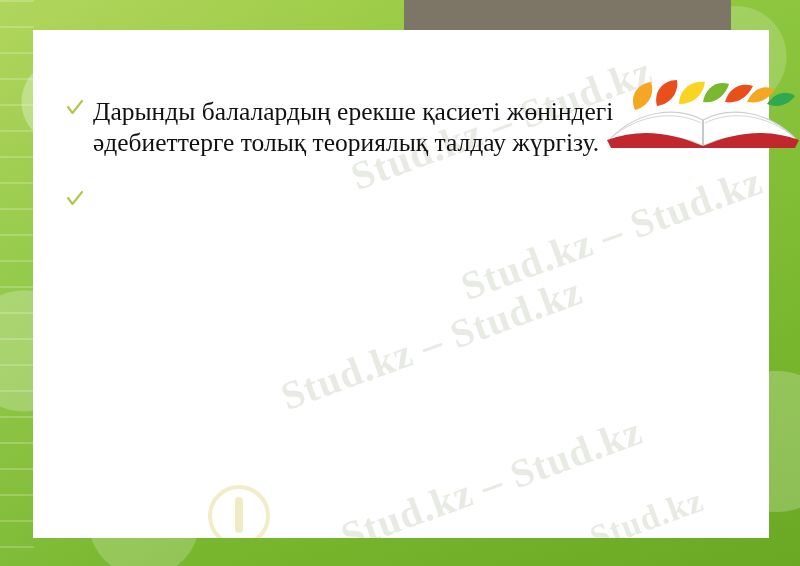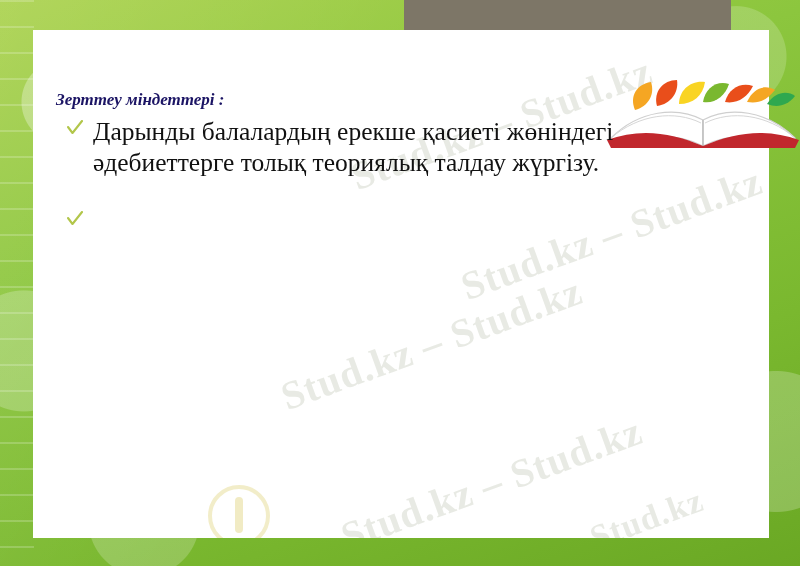--- a/index.html
+++ b/index.html
@@ -197,21 +197,20 @@
       <path d="M12 62 C40 34 78 30 104 44 L104 70 C78 56 40 58 12 68 Z" fill="#ffffff" stroke="#cfcfcf" stroke-width="1.2"></path>
       <path d="M196 62 C168 34 130 30 104 44 L104 70 C130 56 168 58 196 68 Z" fill="#ffffff" stroke="#cfcfcf" stroke-width="1.2"></path>
       <path d="M104 44 L104 70" stroke="#b9b9b9" stroke-width="1.2"></path>
       <path d="M12 62 C40 38 76 34 102 47" fill="none" stroke="#d6d6d6" stroke-width="1"></path>
       <path d="M196 62 C168 38 132 34 106 47" fill="none" stroke="#d6d6d6" stroke-width="1"></path>
 
       <path d="M8 64 C40 52 72 56 104 70 C136 56 168 52 200 64 L196 72 L12 72 Z" fill="#c1272d"></path>
     </svg>
 
     <div class="content">
-      <p class="heading">Зерттеу міндеттері :</p>
       <ul class="bullets">
         <li class="bullet">
           <span class="tick">
             <svg width="16" height="16" viewBox="0 0 16 16">
                 <path d="M1 7 L5.5 13 L15 1" fill="none" stroke="currentColor" stroke-width="2.1" stroke-linecap="round" stroke-linejoin="round"></path>
               </svg>
           </span>
           <span>Дарынды балалардың ерекше қасиеті жөніндегі әдебиеттерге толық теориялық талдау жүргізу.</span>
         </li>
         <li class="bullet">

